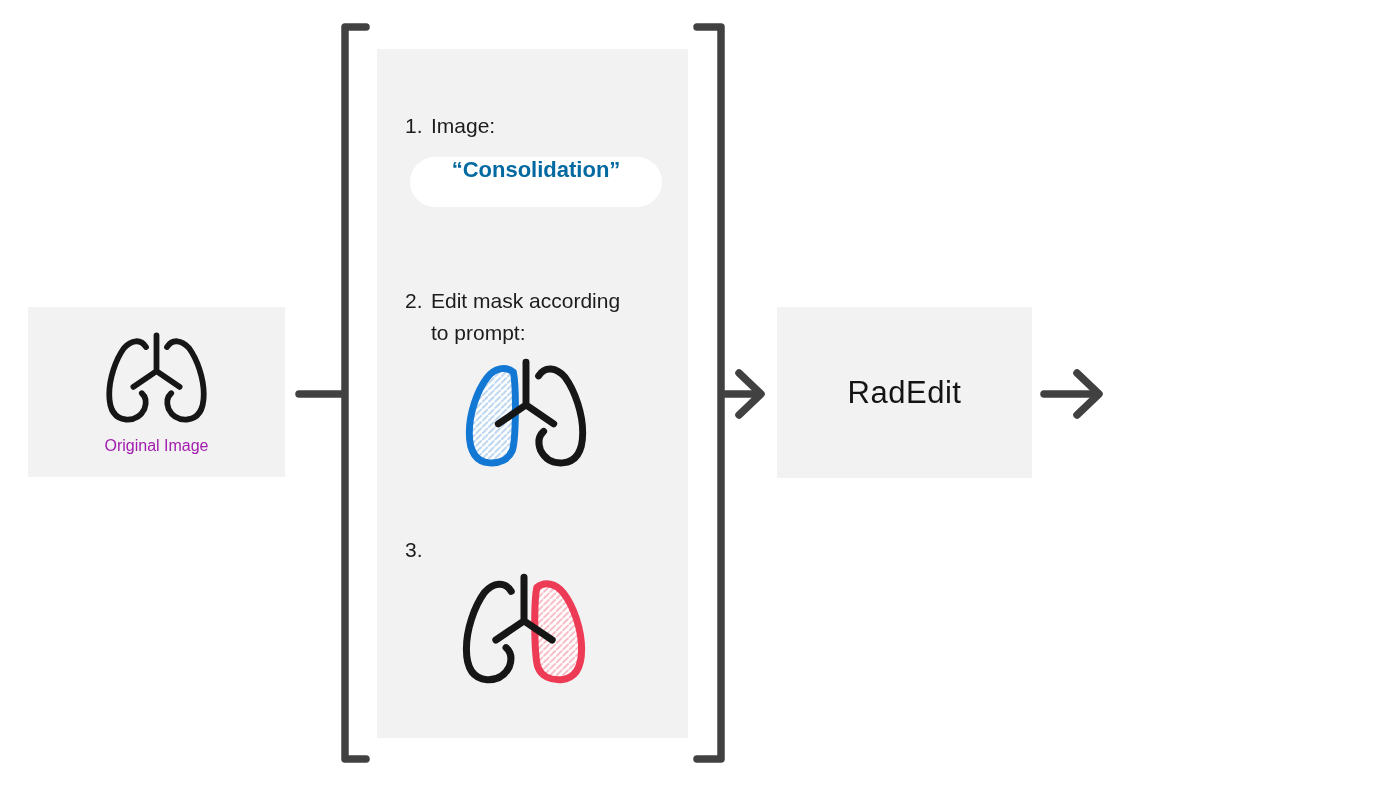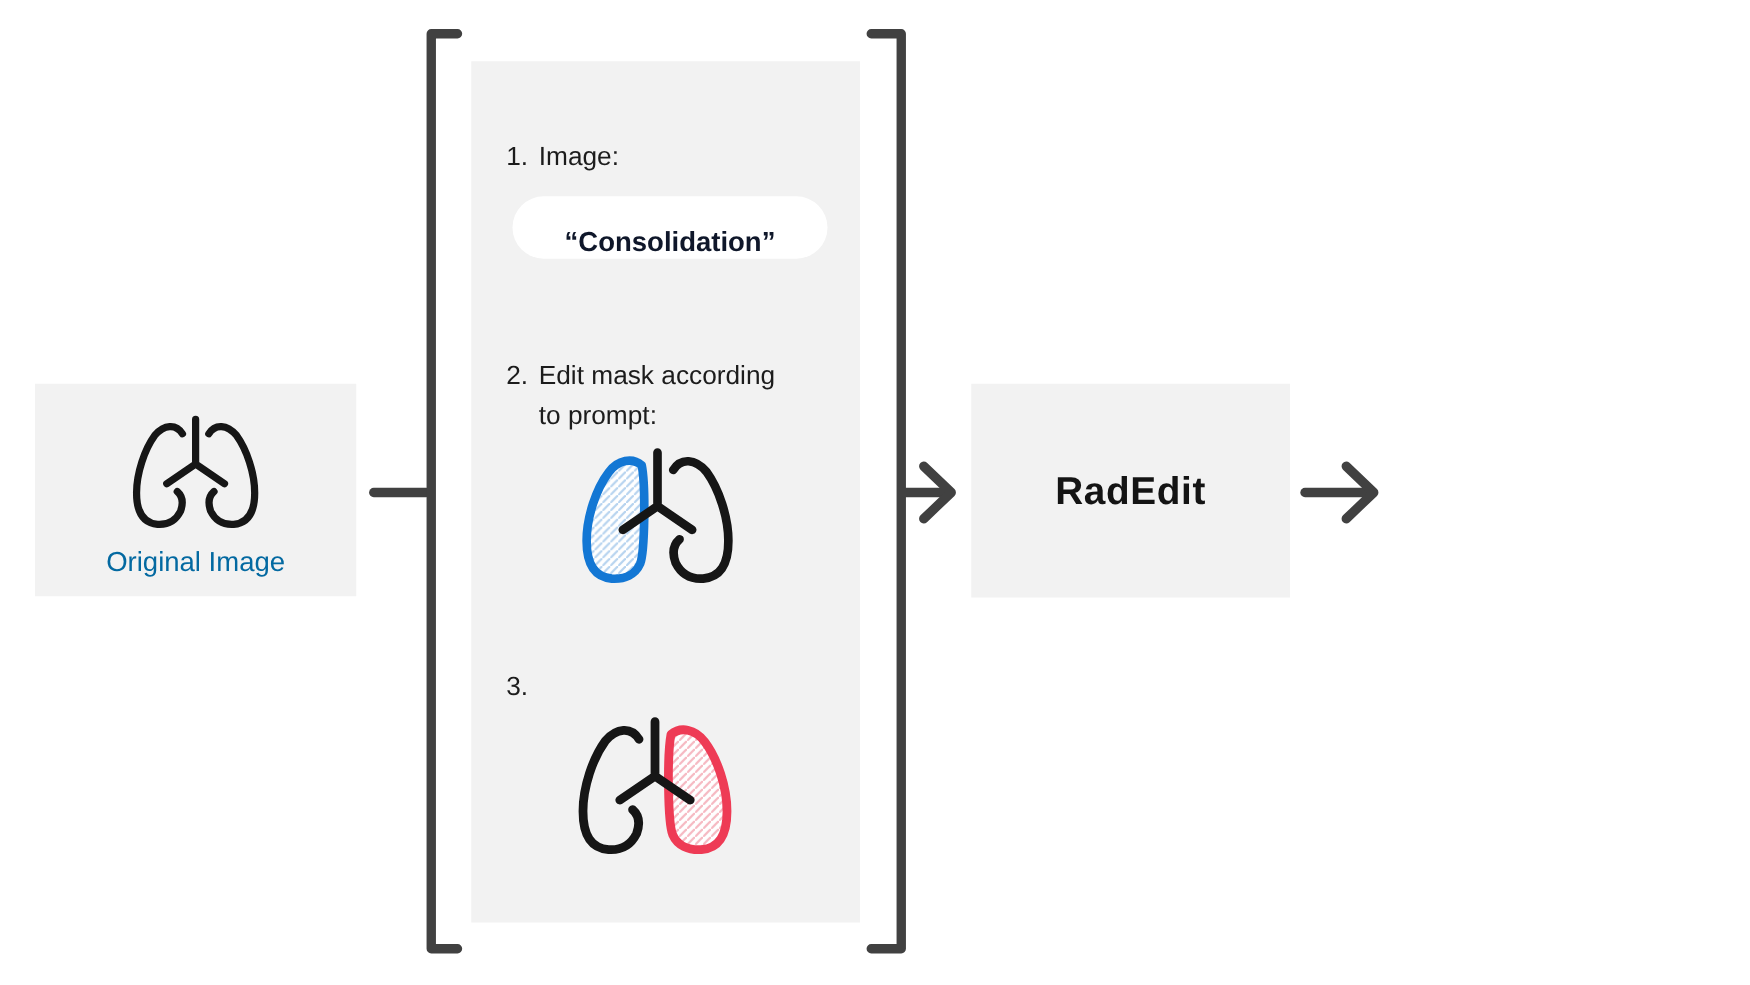--- a/index.html
+++ b/index.html
@@ -8,33 +8,33 @@
     font-family:"Liberation Sans","DejaVu Sans",sans-serif;color:#1c1c1c;background:#ffffff;
   }
   .gray-box{
     position:absolute;background:#f2f2f2;
     display:flex;flex-direction:column;align-items:center;justify-content:flex-start;
     box-sizing:border-box;padding-top:20px;
   }
   .box-original{left:28px;top:307px;width:257px;height:170px;}
   .box-model{left:777px;top:307px;width:255px;height:171px;justify-content:center;padding-top:0;}
   .box-edited{left:1115px;top:307px;width:255px;height:170px;}
-  .box-label{font-size:22px;margin-top:9px;white-space:nowrap;color:#0369a1;}
-  .model-label{font-size:31px;font-weight:bold;color:#141414;letter-spacing:.5px;}
+  .box-label{font-size:16px;margin-top:9px;white-space:nowrap;color:#a21caf;}
+  .model-label{font-size:31px;font-weight:normal;color:#141414;letter-spacing:.5px;}
   .panel{position:absolute;left:377px;top:49px;width:311px;height:689px;background:#f2f2f2;}
   .step{position:absolute;display:flex;font-size:21px;line-height:32px;color:#1c1c1c;}
   .step-num{flex:0 0 26px;}
   .step1{left:28px;top:61px;}
   .step2{left:28px;top:236px;}
   .step2 .step-label{width:212px;}
   .step3{left:28px;top:485px;}
   .pill{
     position:absolute;left:33px;top:108px;width:252px;height:50px;border-radius:25px;
-    background:#ffffff;display:flex;align-items:flex-end;justify-content:center;
-    font-size:22px;font-weight:bold;color:#0f172a;
+    background:#ffffff;display:flex;align-items:flex-start;justify-content:center;
+    font-size:22px;font-weight:bold;color:#0369a1;
   }
   .icon-edit-mask{position:absolute;left:86px;top:303px;}
   .icon-keep-mask{position:absolute;left:83px;top:518px;}
   .overlay{position:absolute;left:0;top:0;pointer-events:none;}
 </style>
 </head>
 <body>
 
 <div class="canvas">
 

